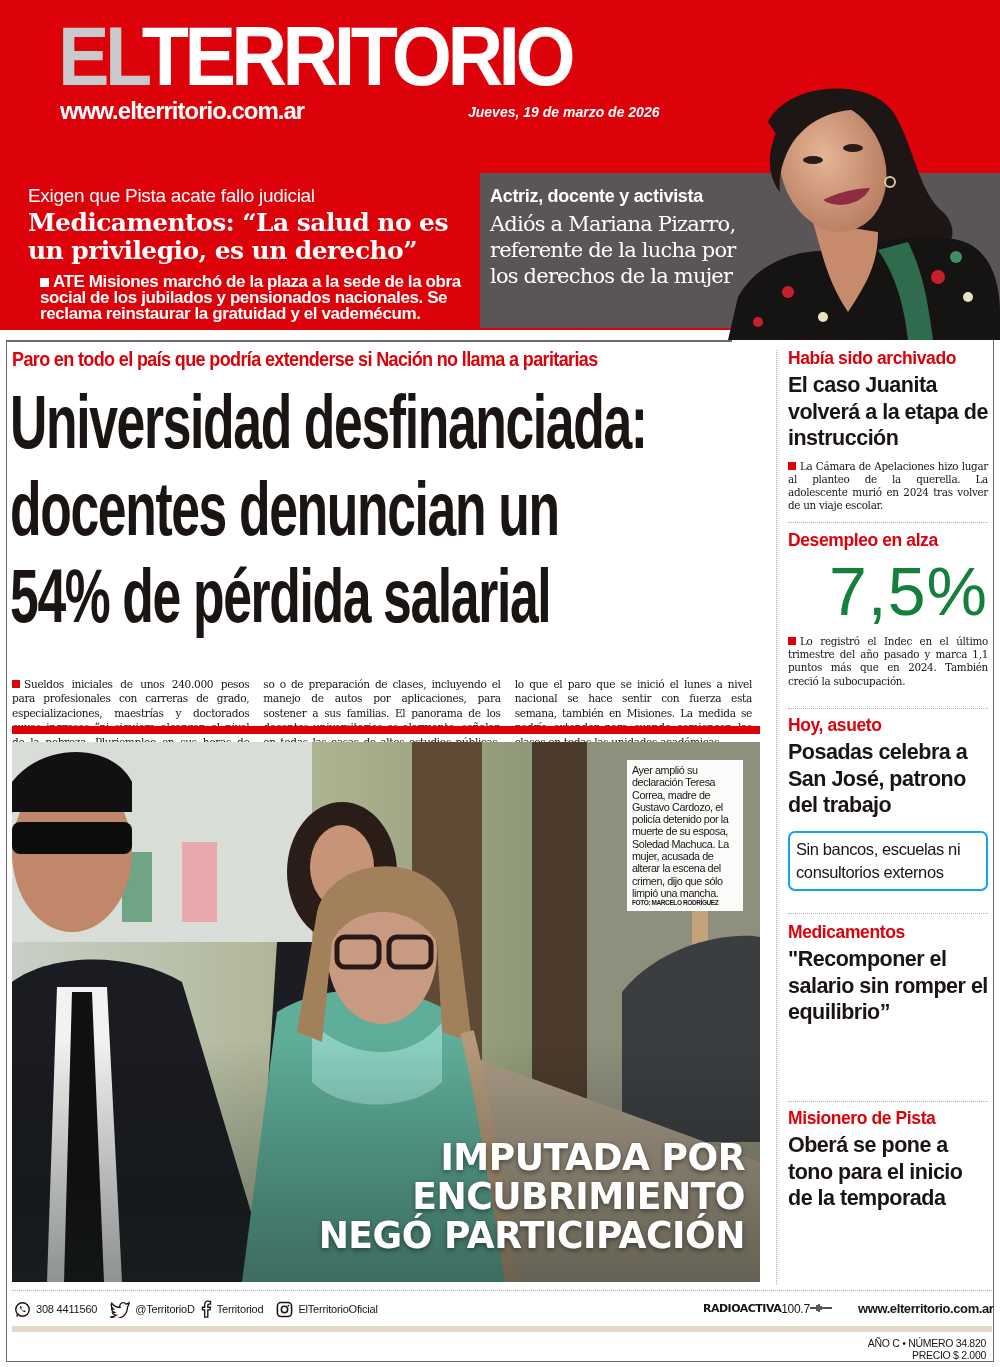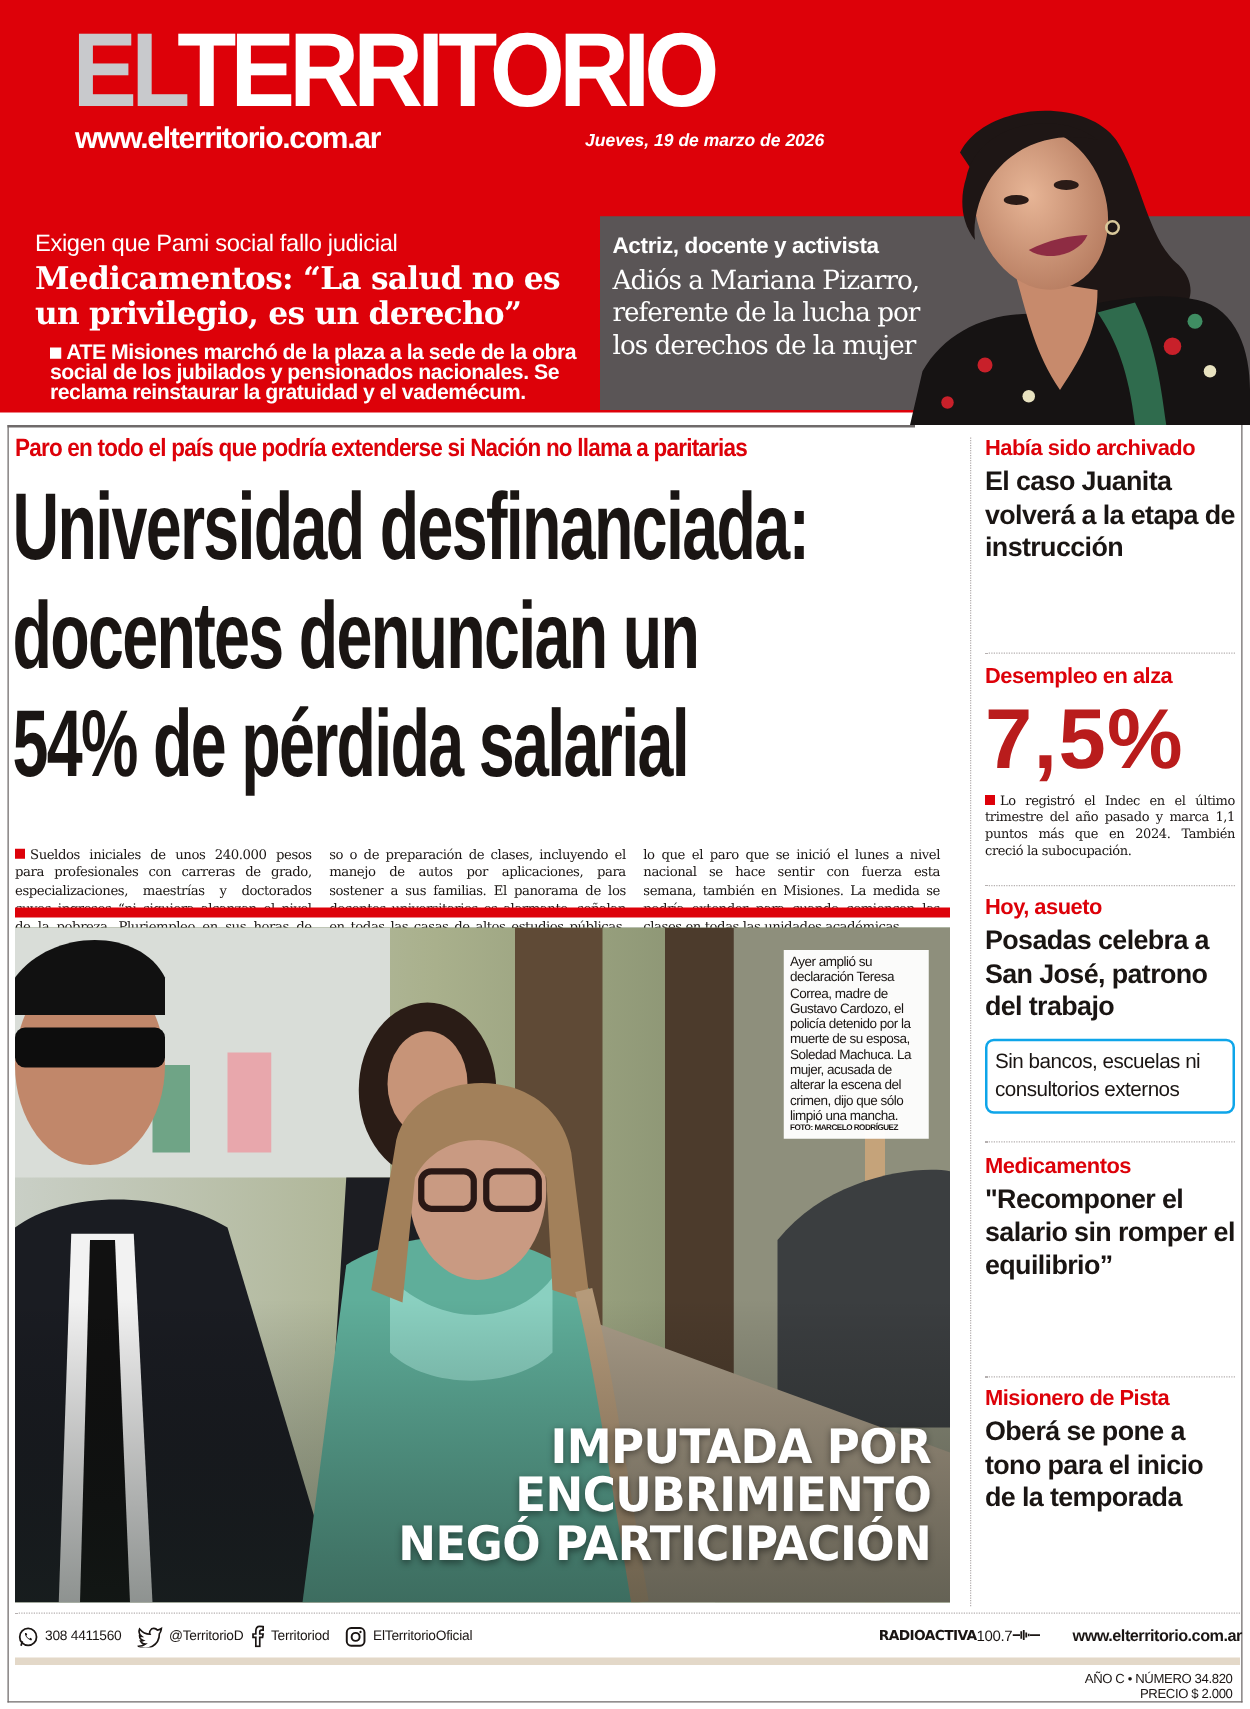--- a/index.html
+++ b/index.html
@@ -42,21 +42,21 @@
   
   .photo { position: absolute; left: 12px; top: 742px; width: 748px; height: 540px; overflow: hidden; background: #7c8a6c; }
   .photo-caption { position: absolute; left: 627px; top: 760px; width: 116px; background: rgba(255,255,255,0.96); padding: 4px 5px; font-family: "Liberation Sans", sans-serif; font-size: 10.8px; line-height: 12.3px; color: #1a1513; letter-spacing: -0.4px; z-index: 3; }
   .photo-caption .credit { font-weight: 700; font-size: 6.5px; line-height: 8px; display: block; }
   .photo-title { position: absolute; right: 255px; top: 1138px; width: 600px; text-align: right; color: #fff; font-family: "DejaVu Sans", sans-serif; font-weight: 700; font-size: 38px; line-height: 39px; letter-spacing: -0.5px; z-index: 3; text-shadow: 0 2px 6px rgba(0,0,0,0.45); transform: scaleX(0.95); transform-origin: right top; }
   .sidebar-vline { position: absolute; left: 776px; top: 350px; width: 0; height: 935px; border-left: 1.5px dotted #b5b0b0; }
   .side-item { position: absolute; left: 788px; width: 200px; }
   .side-item .kicker { color: #dd0109; font-weight: 700; font-size: 17.5px; letter-spacing: -0.4px; white-space: nowrap; }
   .side-item .headline { font-weight: 700; font-size: 21.5px; line-height: 26.5px; letter-spacing: -0.5px; color: #1a1513; margin-top: 3px; }
   .side-item .summary { font-family: "DejaVu Serif", serif; font-size: 10.4px; line-height: 13.2px; color: #1a1513; margin-top: 8px; text-align: justify; letter-spacing: -0.3px; }
-  .side-item .big-number { font-weight: 700; font-size: 68px; line-height: 72px; letter-spacing: 1px; color: #b91c1c; margin-top: 4px; }
+  .side-item .big-number { font-weight: 400; font-size: 68px; line-height: 72px; letter-spacing: 1px; color: #15803d; margin-top: 4px; text-align: right; }
   .side-item .callout { margin-top: 12px; border: 2px solid #0ea5e9; border-radius: 7px; padding: 5px 6px; font-size: 16.5px; line-height: 23px; color: #1a1513; letter-spacing: -0.4px; }
   .dot-sep { position: absolute; left: 788px; width: 200px; border-top: 1.5px dotted #b5b0b0; }
 
   
   .footer-sep { position: absolute; left: 12px; top: 1290px; width: 980px; border-top: 1.5px dotted #b5b0b0; }
   .socials { position: absolute; left: 14px; top: 1300px; display: flex; align-items: center; gap: 5px; font-size: 11px; color: #1a1513; letter-spacing: -0.2px; }
   .socials svg { display: block; }
   .socials .gap { width: 3px; }
   .radio { position: absolute; left: 703px; top: 1302px; font-size: 12px; color: #1a1513; display: flex; }
   .radio .brand { font-weight: 700; font-family: "DejaVu Sans", sans-serif; font-size: 11px; letter-spacing: -0.5px; }
@@ -69,21 +69,21 @@
 <body>
 
 <header class="masthead">
   <div class="logo">
     <span class="el">EL</span><span class="terr">TERRITORIO</span>
   </div>
   <div class="site-url">www.elterritorio.com.ar</div>
   <div class="date">Jueves, 19 de marzo de 2026</div>
 
   <article class="pami">
-    <div class="kicker">Exigen que Pami social fallo judicial</div>
+    <div class="kicker">Exigen que Pista acate fallo judicial</div>
     <h2 class="headline">Medicamentos: “La salud no es un privilegio, es un derecho”</h2>
     <p class="summary"><span class="bullet-w"></span><span>ATE Misiones marchó de la plaza a la sede de la obra social de los jubilados y pensionados nacionales. Se reclama reinstaurar la gratuidad y el vademécum.</span></p>
   </article>
 </header>
 
 <div class="obit-box"></div>
 <article class="obit-text">
   <div class="kicker">Actriz, docente y activista</div>
   <h2 class="headline">Adiós a Mariana Pizarro, referente de la lucha por los derechos de la mujer</h2>
 </article>
@@ -202,20 +202,21 @@
   <div>IMPUTADA POR</div>
   <div>ENCUBRIMIENTO</div>
   <div>NEGÓ PARTICIPACIÓN</div>
 </h2>
 
 <div class="sidebar-vline"></div>
 
 <article class="side-item" style="top:348px">
   <div class="kicker">Había sido archivado</div>
   <h3 class="headline">El caso Juanita volverá a la etapa de instrucción</h3>
+  <p class="summary"><span class="bullet-r"></span><span>La Cámara de Apelaciones hizo lugar al planteo de la querella. La adolescente murió en 2024 tras volver de un viaje escolar.</span></p>
 </article>
 <div class="dot-sep" style="top:522px"></div>
 
 <article class="side-item" style="top:530px">
   <div class="kicker">Desempleo en alza</div>
   <div class="big-number">7,5%</div>
   <p class="summary"><span class="bullet-r"></span><span>Lo registró el Indec en el último trimestre del año pasado y marca 1,1 puntos más que en 2024. También creció la subocupación.</span></p>
 </article>
 <div class="dot-sep" style="top:708px"></div>
 

